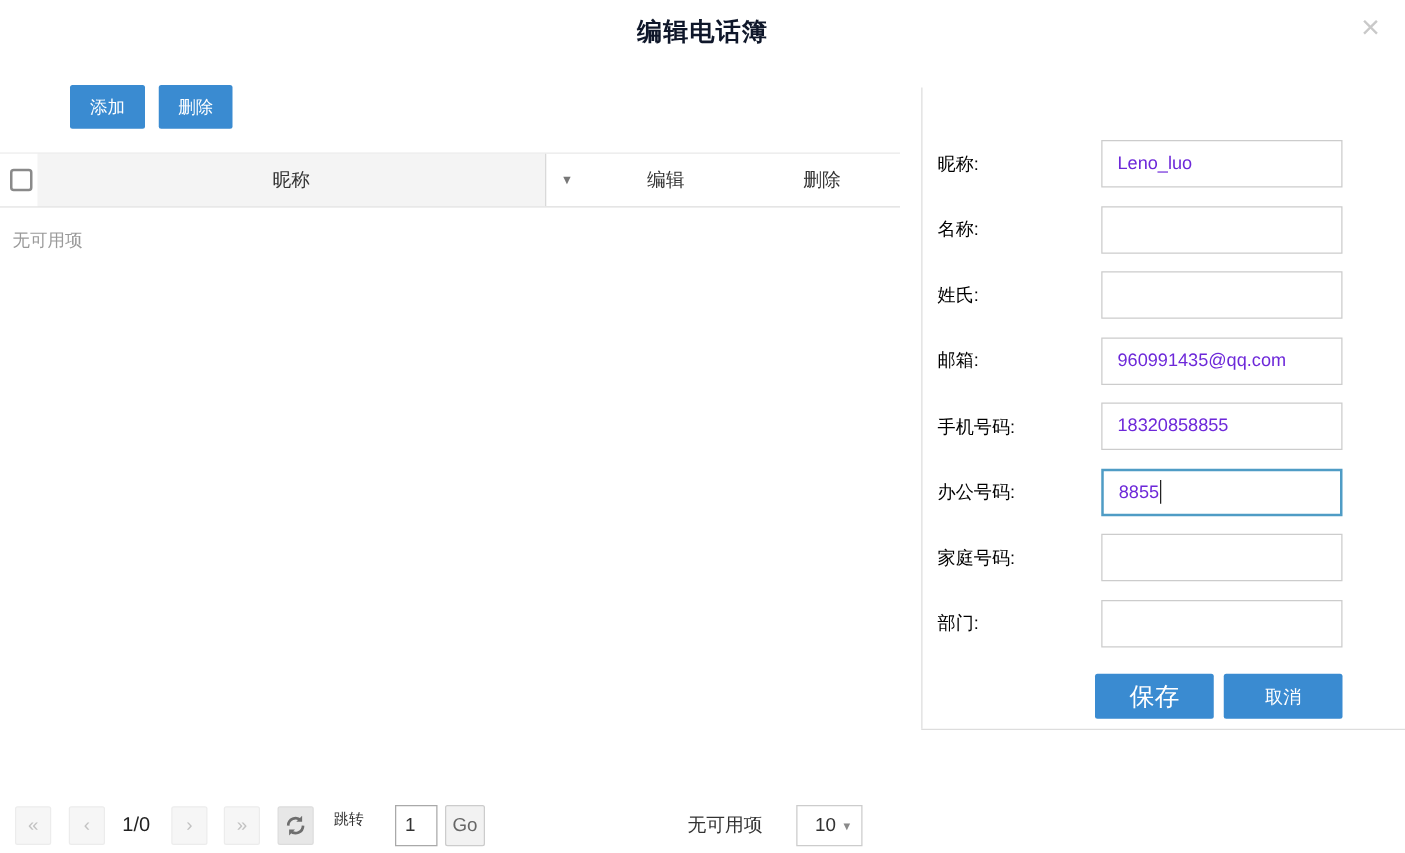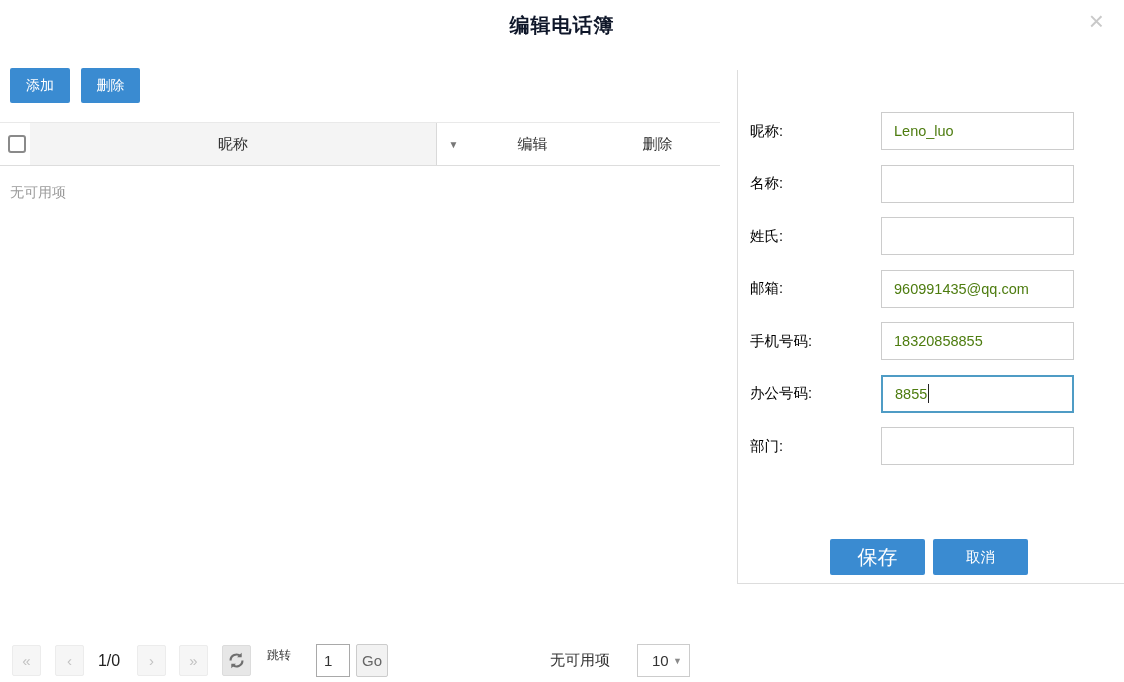--- a/index.html
+++ b/index.html
@@ -7,21 +7,21 @@
   body { font-family:"Liberation Sans","DejaVu Sans",sans-serif; color:#333; }
   .page { position:relative; width:1124px; height:682px; background:#fff; overflow:hidden; }
 
   .dialog-title { position:absolute; top:12px; left:0; width:100%; text-align:center;
     font-size:20px; font-weight:bold; color:#0f172a; letter-spacing:1px; }
   .close-btn { position:absolute; top:8px; right:20px; font-size:26px; font-weight:300;
     color:#c9c9c9; cursor:pointer; line-height:1; }
 
   .btn { display:inline-block; background:#3a8bd1; color:#fff; border:none;
     font-size:14px; text-align:center; border-radius:2px; cursor:pointer;
-    font-family:inherit; }
+    font-family:inherit;margin-left:46px; }
   .btn-add { position:absolute; left:10px; top:68px; width:60px; height:35px; }
   .btn-del { position:absolute; left:81px; top:68px; width:59px; height:35px; }
 
   .table-header { position:absolute; left:0; top:122px; width:720px; height:44px;
     display:flex; align-items:stretch; border-top:1px solid #e9e9e9; border-bottom:1px solid #ddd;
     font-size:15px; color:#333; }
   .th-check { width:30px; background:#fff; display:flex; align-items:center; }
   .checkbox { width:18px; height:18px; border:2px solid #8a8a8a; border-radius:3px;
     background:#fff; margin-left:8px; cursor:pointer; }
   .th-nick { flex:1; background:#f4f4f4; display:flex; align-items:center;
@@ -31,21 +31,21 @@
   .th-col { width:125px; display:flex; align-items:center; justify-content:center; }
   .table-empty { position:absolute; left:10px; top:184px; font-size:14px; color:#9a9a9a; }
 
   .v-divider { position:absolute; left:737px; top:70px; width:1px; height:513px; background:#ddd; }
   .h-divider { position:absolute; left:737px; top:583px; width:387px; height:1px; background:#ddd; }
 
   .form { position:absolute; left:750px; top:112px; width:324px; }
   .form-row { display:flex; align-items:center; height:38px; margin-bottom:14.5px; }
   .form-label { width:131px; font-size:14.5px; color:#000000; }
   .input-box { width:193px; height:38px; border:1px solid #ccc; background:#fff;
-    display:flex; align-items:center; padding-left:12px; font-size:14.5px; color:#4d7c0f;
+    display:flex; align-items:center; padding-left:12px; font-size:14.5px; color:#6d28d9;
     cursor:text; }
   .input-box.focused { border:2px solid #4f9cc5; }
   .caret { display:inline-block; width:1px; height:19px; background:#222; margin-left:1px; }
 
   .btn-save { position:absolute; left:830px; top:539px; width:95px; height:36px; font-size:20px; }
   .btn-cancel { position:absolute; left:933px; top:539px; width:95px; height:36px; font-size:14.5px; }
 
   .pager-btn { position:absolute; top:645px; width:29px; height:31px; background:#f6f6f6;
     border:1px solid #ececec; border-radius:2px; color:#c2c2c2; font-size:15px;
     display:flex; align-items:center; justify-content:center; cursor:pointer; }
@@ -125,20 +125,26 @@
         </div>
     </div>
     <div class="form-row">
       <div class="form-label">办公号码:</div>
       <div class="input-box focused">
           <span>8855</span>
           <span class="caret"></span>
         </div>
     </div>
     <div class="form-row">
+      <div class="form-label">家庭号码:</div>
+      <div class="input-box">
+          <span></span>
+        </div>
+    </div>
+    <div class="form-row">
       <div class="form-label">部门:</div>
       <div class="input-box">
           <span></span>
         </div>
     </div>
   </div>
 
   <button class="btn btn-save">保存</button>
   <button class="btn btn-cancel">取消</button>
 

